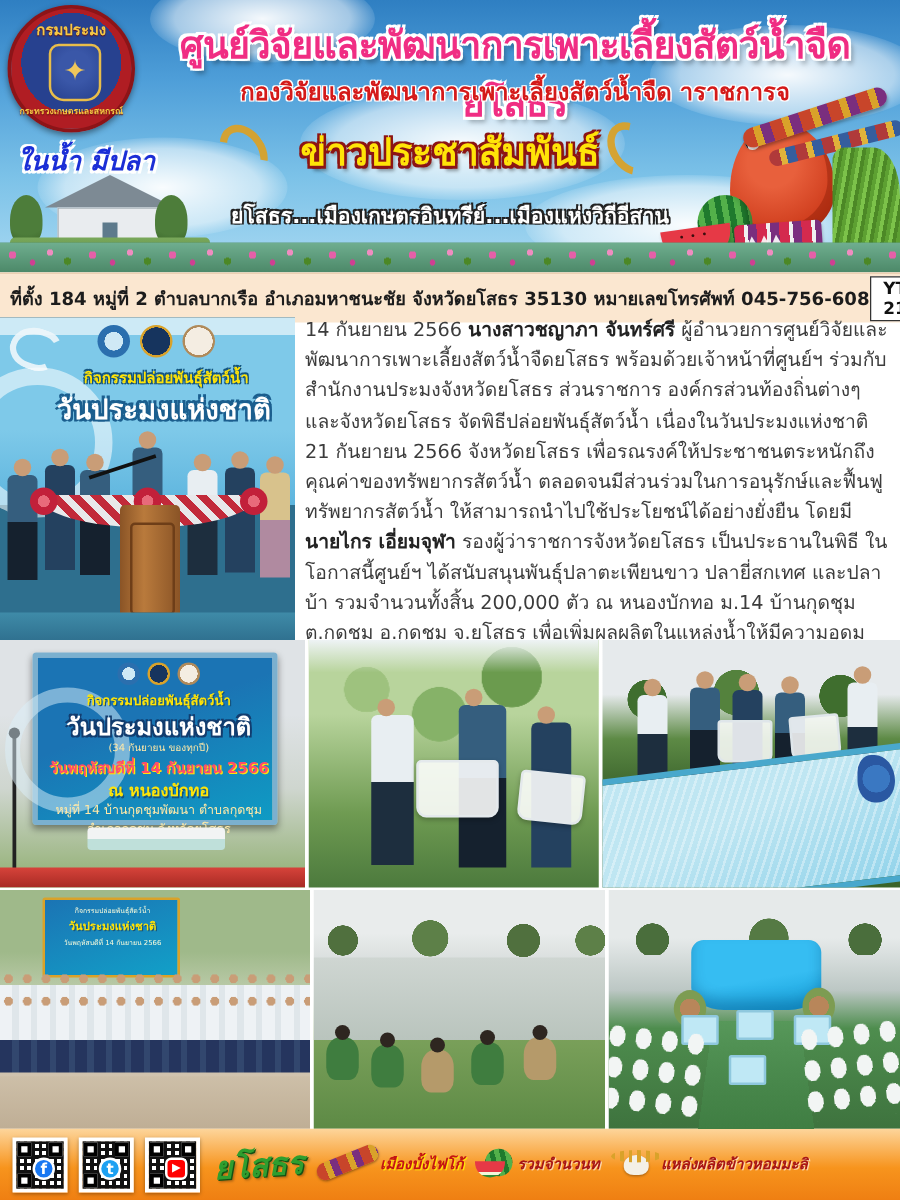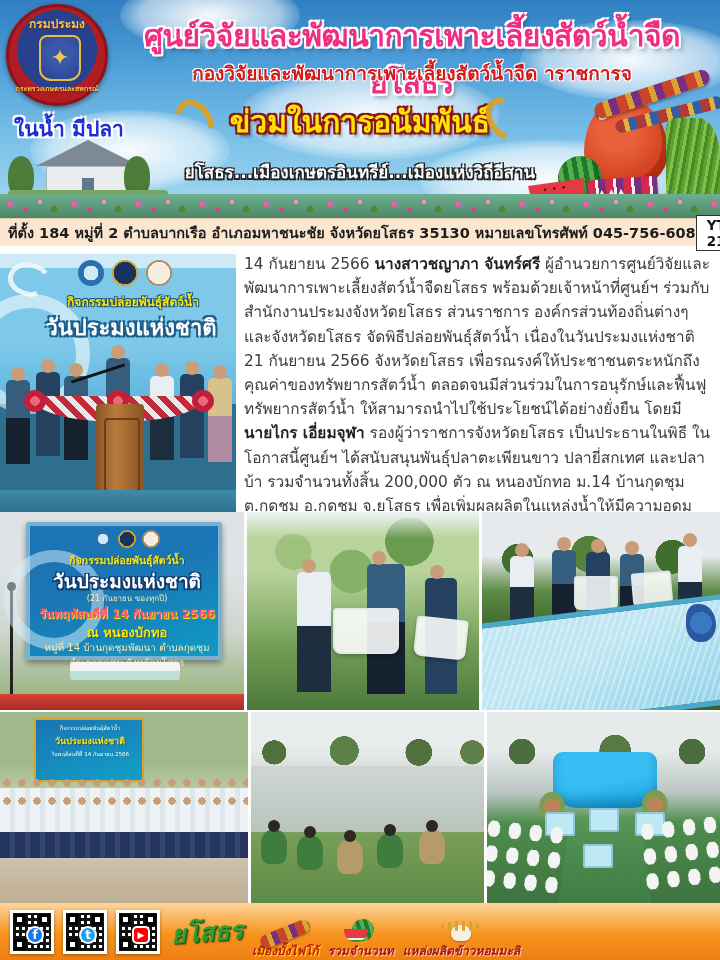--- a/index.html
+++ b/index.html
@@ -24,21 +24,21 @@
   .seal-emblem { position:absolute; left:30px; top:28px; width:42px; height:46px; border:2px solid #e8bd4a; border-radius:8px 8px 12px 12px;
                  background:radial-gradient(circle at 50% 40%, #3a57a8 0 40%, #27418f 100%); }
   .seal-emblem::before { content:"✦"; position:absolute; left:0; top:8px; width:100%; text-align:center; color:#f0c75a; font-size:22px; }
 
   .hdr-title { position:absolute; left:112px; top:12px; width:600px; text-align:center;
     font-size:30px; font-weight:bold; color:#f02d83; letter-spacing:-.5px;
     text-shadow:-2px -2px 0 #fff,2px -2px 0 #fff,-2px 2px 0 #fff,2px 2px 0 #fff,0 2px 0 #fff,3px 4px 4px rgba(0,0,0,.35); }
   .hdr-sub { position:absolute; left:112px; top:58px; width:600px; text-align:center;
     font-size:19px; font-weight:bold; color:#d41a1a;
     text-shadow:-1px -1px 0 #fff,1px -1px 0 #fff,-1px 1px 0 #fff,1px 1px 0 #fff; }
-  .motto { position:absolute; left:14px; top:112px; font-size:21px; font-weight:bold; color:#1b2ed6;
+  .motto { position:absolute; left:14px; top:112px; font-size:21px; font-weight:bold; font-style:italic; color:#1b2ed6;
     text-shadow:-2px -2px 0 #fff,2px -2px 0 #fff,-2px 2px 0 #fff,2px 2px 0 #fff; }
   .news-title { position:absolute; left:210px; top:98px; width:300px; text-align:center;
     font-size:30px; font-weight:bold; color:#ffe408;
     text-shadow:-2px -2px 0 #8c1414,2px -2px 0 #8c1414,-2px 2px 0 #8c1414,2px 2px 0 #8c1414,3px 4px 3px rgba(0,0,0,.4); }
   .slogan { position:absolute; left:150px; top:158px; width:420px; text-align:center;
     font-size:17px; font-weight:bold; color:#fff;
     text-shadow:-1.5px -1.5px 0 #222,1.5px -1.5px 0 #222,-1.5px 1.5px 0 #222,1.5px 1.5px 0 #222; }
 
   .building { position:absolute; left:8px; top:138px; width:160px; height:72px; }
   .bld-ground { position:absolute; left:0; bottom:0; width:100%; height:20px; background:linear-gradient(180deg,#79a85a,#5d8a45); border-radius:4px; }
@@ -67,21 +67,21 @@
   .flower-strip { position:absolute; left:0; bottom:0; width:720px; height:24px;
     background:
       radial-gradient(circle 5px at 10px 10px,#e560a8 60%,transparent 61%),
       radial-gradient(circle 4px at 26px 16px,#cf3f92 60%,transparent 61%),
       radial-gradient(circle 4px at 40px 8px,#f08cc0 60%,transparent 61%),
       radial-gradient(circle 5px at 54px 15px,#4c8826 60%,transparent 61%),
       linear-gradient(180deg,#6fae8f,#4c8868);
     background-size:64px 24px; }
 
   
-  .addr-bar { position:absolute; left:0; top:218px; width:720px; height:28px; background:#fbe7d0; border-top:1px solid #e7c9a8;
+  .addr-bar { position:absolute; left:0; top:218px; width:720px; height:40px; background:#fbe7d0; border-top:1px solid #e7c9a8;
     display:flex; align-items:center; padding:0 8px; }
   .addr { font-size:14.5px; font-weight:bold; color:#1c1c1c; white-space:nowrap; }
   .doc-badge { margin-left:auto; background:#fff; border:1.5px solid #333; padding:1px 10px; font-size:13.5px; font-weight:bold; color:#111; }
 
   
   .article { position:absolute; left:0; top:246px; width:720px; height:266px; padding:6px 8px 0 0; }
   .photoA { float:left; width:236px; height:256px; margin:2px 8px 0 0; position:relative; overflow:hidden; background:#2e6f8e; }
   .pa-banner { position:absolute; left:0; top:0; width:100%; height:150px; background:linear-gradient(180deg,#cdeaf6 0 14px,#7ec9e9 14px 60%,#5eb5de 100%); }
   .pa-logo { position:absolute; top:6px; width:26px; height:26px; border-radius:50%; }
   .pa-l1 { left:78px; background:radial-gradient(circle,#cfe9f5 0 40%,#2b6fae 41%); }
@@ -208,21 +208,21 @@
       repeating-linear-gradient(90deg,#111 0 3px,#fff 3px 6px);
       border:3px solid #fff; box-shadow:0 1px 3px rgba(0,0,0,.35); }
   .finder { position:absolute; width:11px; height:11px; background:#fff; border:3px solid #000; }
   .f-tl { left:1px; top:1px; } .f-tr { right:1px; top:1px; } .f-bl { left:1px; bottom:1px; }
   .qr-center { position:absolute; left:13px; top:13px; width:18px; height:18px; border-radius:50%;
      display:flex; align-items:center; justify-content:center; color:#fff; font-weight:bold; font-size:12px; border:2px solid #fff; }
   .qc-fb { background:#1877f2; } .qc-tw { background:#1da1f2; }
   .qc-yt { background:#ff0000; border-radius:5px; font-size:9px; }
   .script-yaso { font-size:25px; font-weight:bold; font-style:italic; color:#2f9e2f;
      text-shadow:1px 1px 0 #145214,2px 2px 2px rgba(0,0,0,.3); transform:rotate(-4deg); margin-left:2px; }
-  .foot-item { position:relative; display:flex; flex-direction:column; align-items:center; justify-content:flex-end; height:52px; }
+  .foot-item { position:relative; display:flex; flex-direction:row; align-items:center; justify-content:flex-end; height:52px; }
   .fi-label { font-size:12px; font-weight:bold; font-style:italic; white-space:nowrap; line-height:13px; }
   .lbl-red { color:#c41414; text-shadow:1px 1px 0 #ffe408; }
   .lbl-maroon { color:#a81616; text-shadow:1px 1px 0 rgba(255,255,255,.6); }
   .lbl-cyan { color:#17d2e6; text-shadow:1px 1px 0 #14547e; }
   .rocket-ico { width:52px; height:14px; background:repeating-linear-gradient(90deg,#c8452a 0 8px,#d9a22a 8px 13px,#7a2e7e 13px 19px); border-radius:7px; transform:rotate(-22deg); margin-bottom:4px; box-shadow:0 1px 2px rgba(0,0,0,.4); }
   .melon-ico { position:relative; width:34px; height:24px; margin-bottom:2px; }
   .melon-ico .m1 { position:absolute; left:8px; top:0; width:22px; height:22px; border-radius:50%; background:repeating-linear-gradient(75deg,#1f7a2d 0 4px,#53b04a 4px 8px); }
   .melon-ico .m2 { position:absolute; left:0; top:10px; width:24px; height:13px; border-radius:0 0 24px 24px; background:linear-gradient(180deg,#e63946 0 68%,#f3f7d9 68% 82%,#2d8a36 82%); }
   .pillow-ico { width:44px; height:20px; background:repeating-linear-gradient(90deg,#d42a4e 0 6px,#f0f0f0 6px 9px,#4463a8 9px 14px); border-radius:3px; margin-bottom:3px; box-shadow:0 1px 2px rgba(0,0,0,.35); }
   .rice-ico { position:relative; width:40px; height:22px; margin-bottom:2px; }
@@ -255,21 +255,21 @@
     <div class="building">
       <div class="bld-tree1"></div>
       <div class="bld-roof"></div>
       <div class="bld-body"></div>
       <div class="bld-door"></div>
       <div class="bld-tree2"></div>
       <div class="bld-ground"></div>
     </div>
 
     <div class="naga naga-l"></div>
-    <div class="news-title">ข่วมในการอนัมพันธ์</div>
+    <div class="news-title">ข่าวประชาสัมพันธ์</div>
     <div class="naga naga-r"></div>
     <div class="slogan">ยโสธร...เมืองเกษตรอินทรีย์...เมืองแห่งวิถีอีสาน</div>
 
     <div class="decor toad"></div>
     <div class="decor rocket"></div>
     <div class="decor rocket2"></div>
     <div class="decor rice"></div>
     <div class="decor melon1"></div>
     <div class="decor melon-slice"></div>
     <div class="decor pillow"></div>
@@ -318,21 +318,21 @@
   <section class="row row-mid">
     <div class="ph phB">
       <div class="pb-mic"></div>
       <div class="pb-board">
         <div class="pb-ring"></div>
         <div class="pb-logo pb-lg1"></div>
         <div class="pb-logo pb-lg2"></div>
         <div class="pb-logo pb-lg3"></div>
         <div class="pb-t1">กิจกรรมปล่อยพันธุ์สัตว์น้ำ</div>
         <div class="pb-t2">วันประมงแห่งชาติ</div>
-        <div class="pb-t3">(21 กันยายน ของทุกปี)</div>
+        <div class="pb-t3">(34 กันยายน ของทุกปี)</div>
         <div class="pb-t4">วันพฤหัสบดีที่ 14 กันยายน 2566</div>
         <div class="pb-t5">ณ หนองบักทอ</div>
         <div class="pb-t6">หมู่ที่ 14 บ้านกุดชุมพัฒนา ตำบลกุดชุม อำเภอกุดชุม จังหวัดยโสธร</div>
       </div>
       <div class="pb-steps"></div>
       <div class="pb-carpet"></div>
     </div>
 
     <div class="ph phC">
       <div class="pc-sky"></div>

